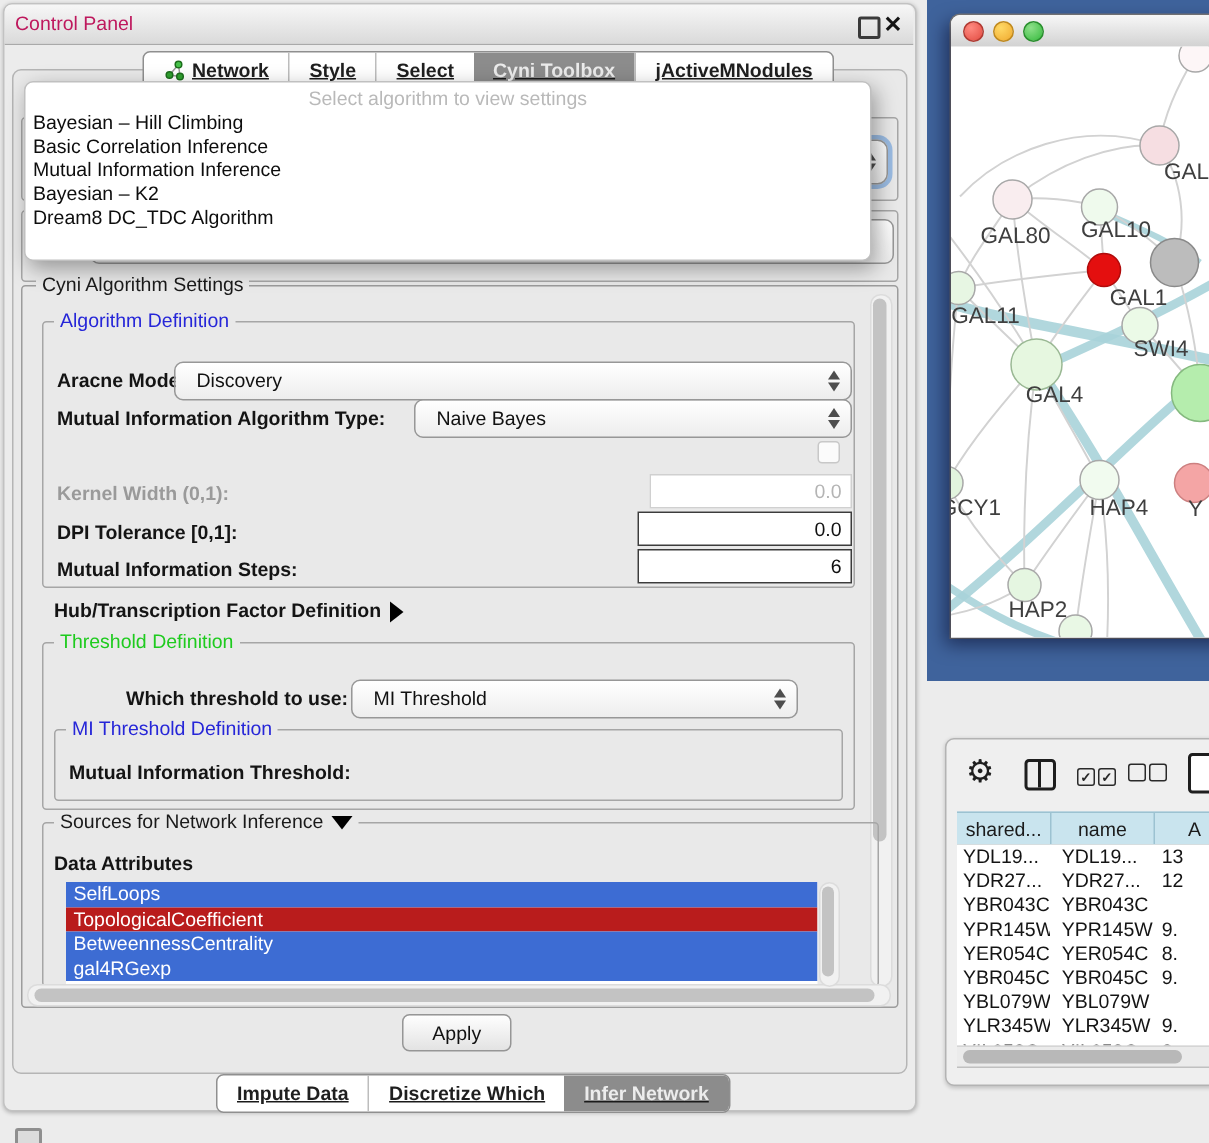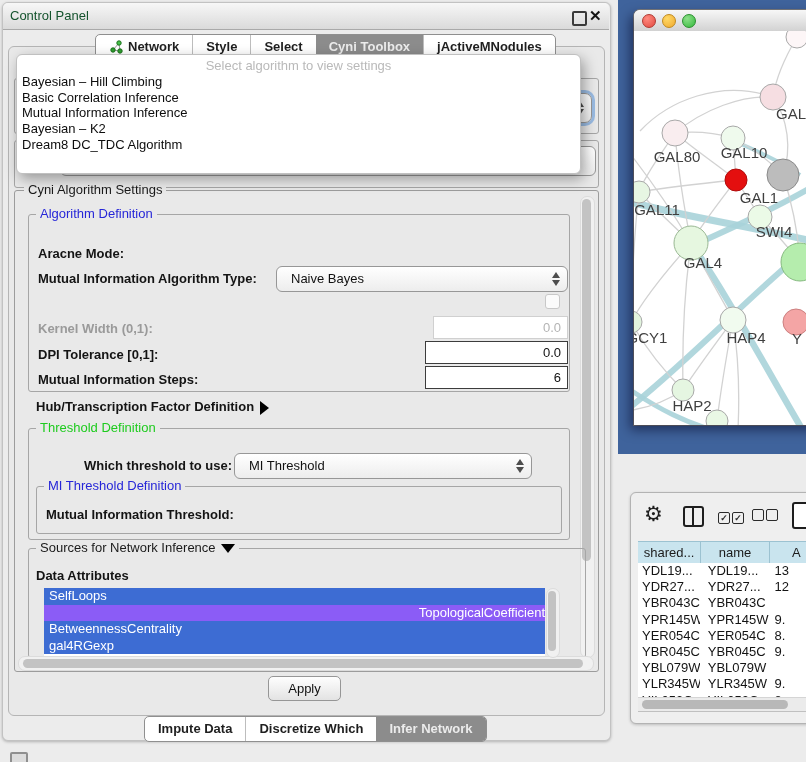--- a/index.html
+++ b/index.html
@@ -5,29 +5,29 @@
   html,body{margin:0;padding:0;}
   .screen{position:relative;width:806px;height:762px;overflow:hidden;background:#ececec;
           font-family:"Liberation Sans",sans-serif;font-size:13px;color:#1a1a1a;}
   .abs{position:absolute;}
 
   
   .cp{left:2px;top:2px;width:607px;height:737px;background:#ececec;border:1px solid #c2c2c2;
       border-radius:6px;box-shadow:0 1px 3px rgba(0,0,0,.25);}
   .cp-titlebar{left:3px;top:3px;width:606px;height:26px;border-radius:5px 5px 0 0;
       background:linear-gradient(#f7f7f7,#dadada);border-bottom:1px solid #a9a9a9;}
-  .cp-title{left:10px;top:3px;height:26px;line-height:26px;font-size:13px;color:#14532d;}
+  .cp-title{left:10px;top:3px;height:26px;line-height:26px;font-size:13px;color:#be185d;}
   .float-btn{left:572px;top:11px;width:11px;height:11px;border:2px solid #3a3a3a;border-radius:2px;background:transparent;}
   .close-btn{left:589px;top:7px;font-size:15px;font-weight:bold;color:#141414;}
 
   .content-panel{left:8px;top:46px;width:595px;height:668px;background:#e9e9e9;
       border:1px solid #b5b5b5;border-radius:6px;}
 
   
-  .tabstrip{display:flex;background:#fff;border:1px solid #8f8f8f;border-radius:5px;overflow:hidden;height:24px;}
+  .tabstrip{display:flex;background:#fff;border:1px solid #8f8f8f;border-radius:5px;overflow:hidden;height:24px;text-decoration:underline;}
   .tabstrip .tab{display:flex;align-items:center;gap:5px;padding:0 13px;line-height:24px;
       font-weight:bold;font-size:13px;color:#1f1f1f;border-left:1px solid #bdbdbd;white-space:nowrap;}
   .tabstrip .tab:first-child{border-left:none;}
   .tabstrip .tab.sel{background:#8c8c8c;color:#ececec;border-left:none;}
   .top-tabs{left:95px;top:34px;}
   .bottom-tabs{left:144px;top:716px;}
 
   
   .combo{position:absolute;height:24px;border:1px solid #979797;border-radius:6px;
       background:linear-gradient(#ffffff,#ededed);line-height:24px;padding-left:14px;font-size:13px;color:#111;}
@@ -161,20 +161,21 @@
 <div class="legend" style="left:24px;top:183px;">Cyni Algorithm Settings</div>
 
 <div class="sb-track" style="left:580px;top:196px;width:13px;height:460px;">
   <div class="sb-thumb" style="left:1px;top:2px;width:9px;height:362px;"></div>
 </div>
 
 <div class="group" style="left:28px;top:214px;width:540px;height:176px;"></div>
 <div class="legend" style="left:36px;top:207px;color:#2626d8;">Algorithm Definition</div>
 
 <div class="lbl" style="left:38px;top:246px;">Aracne Mode:</div>
+<div class="combo" style="left:116px;top:241px;width:436px;"><span>Discovery</span><span class="stepper"></span></div>
 
 <div class="lbl" style="left:38px;top:271px;">Mutual Information Algorithm Type:</div>
 <div class="combo" style="left:276px;top:266px;width:276px;"><span>Naive Bayes</span><span class="stepper"></span></div>
 
 <div class="abs" style="left:545px;top:294px;width:13px;height:13px;border:1px solid #c8c8c8;border-radius:3px;background:#fbfbfb;"></div>
 
 <div class="lbl disabled" style="left:38px;top:321px;">Kernel Width (0,1):</div>
 <div class="field disabled" style="left:433px;top:316px;width:127px;height:21px;">0.0</div>
 
 <div class="lbl" style="left:38px;top:347px;">DPI Tolerance [0,1]:</div>
@@ -193,21 +194,21 @@
 
 <div class="group" style="left:36px;top:486px;width:524px;height:46px;"></div>
 <div class="legend" style="left:44px;top:479px;color:#2626d8;">MI Threshold Definition</div>
 <div class="lbl" style="left:46px;top:507px;">Mutual Information Threshold:</div>
 
 <div class="group" style="left:28px;top:548px;width:556px;height:108px;"></div>
 <div class="legend" style="left:36px;top:541px;"><span>Sources for Network Inference</span><span class="tri-down"></span></div>
 <div class="lbl" style="left:36px;top:568px;">Data Attributes</div>
 <div class="abs attr-list" id="attr-list">
       <div class="attr-item" style="background: rgb(61, 108, 211);">SelfLoops</div>
-      <div class="attr-item" style="background: #8b5cf6; text-align: right;">TopologicalCoefficient</div>
+      <div class="attr-item" style="background: #b91c1c;">TopologicalCoefficient</div>
       <div class="attr-item" style="background: rgb(61, 108, 211);">BetweennessCentrality</div>
       <div class="attr-item" style="background: rgb(61, 108, 211);">gal4RGexp</div>
     </div>
 <div class="sb-track" style="left:546px;top:588px;width:12px;height:68px;z-index:2;">
   <div class="sb-thumb" style="left:1px;top:2px;width:8px;height:60px;"></div>
 </div>
 
 <div class="sb-track" style="left:18px;top:656px;width:574px;height:13px;">
   <div class="sb-thumb" style="left:4px;top:2px;width:560px;height:9px;"></div>
 </div>

